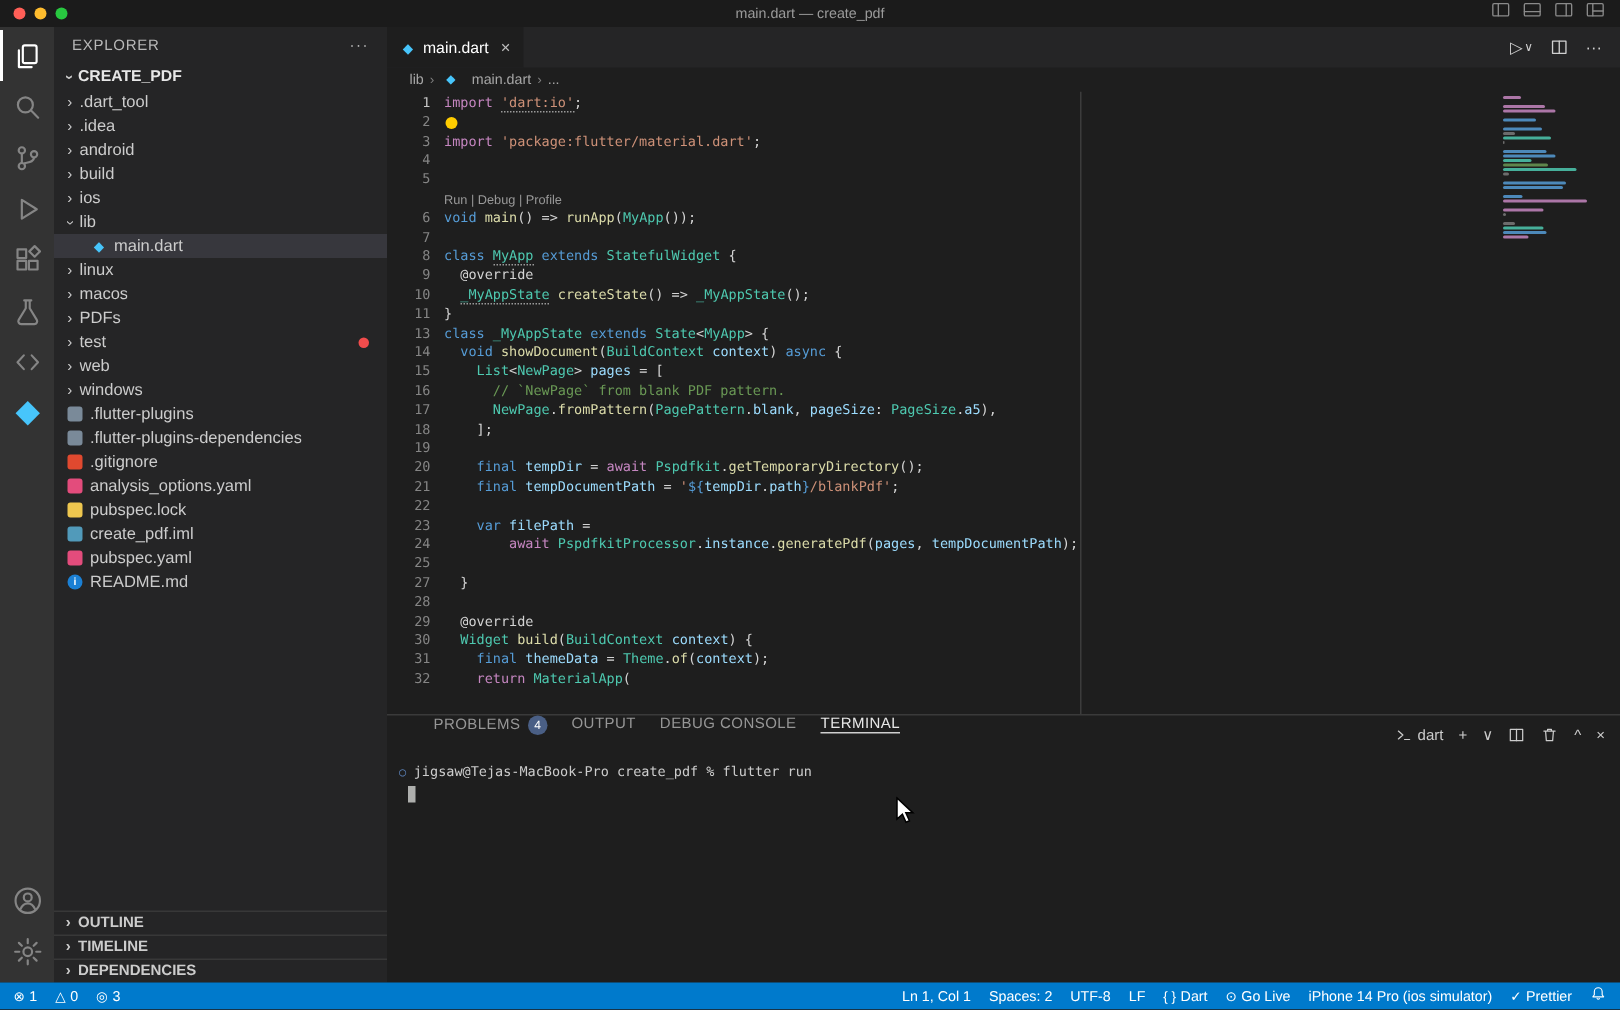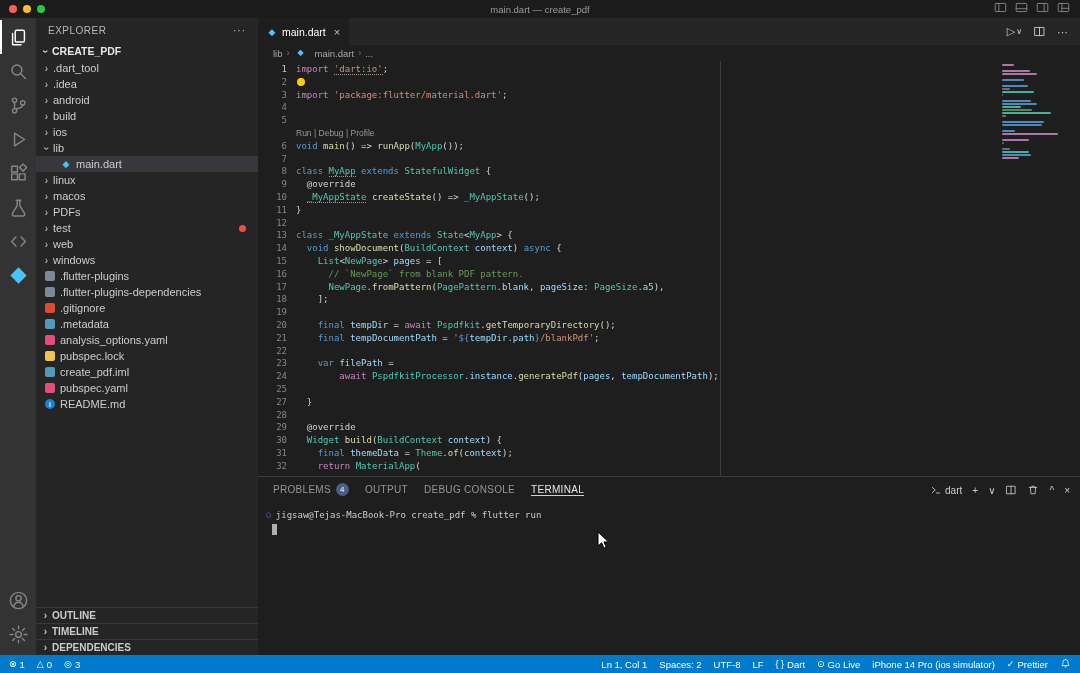--- a/index.html
+++ b/index.html
@@ -81,21 +81,21 @@
   .u{border-bottom:1px dotted #9a9a9a;}
   .codelens{color:#999999;font-size:8.5px;font-family:"Liberation Sans","DejaVu Sans",sans-serif;}
   .bulb{width:8px;height:8px;border-radius:50%;background:#ffcc00;display:inline-block;margin:2px 3px 0 1px;}
   .ruler{position:absolute;left:462px;top:0;bottom:0;width:1px;background:#3c3c3c;}
   .minimap{position:absolute;right:16px;top:3px;width:62px;}
   .mm-line{height:2px;margin-bottom:1px;border-radius:1px;opacity:.85;}
 
   
   .panel{height:179px;flex:none;border-top:1px solid #3a3a3a;display:flex;flex-direction:column;background:#1e1e1e;}
   .panel-header{height:26px;flex:none;display:flex;align-items:center;padding:0 10px 0 15px;}
-  .panel-tabs{display:flex;align-items:center;height:100%;}
+  .panel-tabs{display:flex;align-items:flex-start;height:100%;margin-left:16px;}
   .panel-tab{display:flex;align-items:center;gap:5px;margin-right:16px;font-size:10px;color:#969696;
     letter-spacing:.3px;cursor:pointer;border-bottom:1px solid transparent;}
   .panel-tab.active{color:#e7e7e7;border-bottom-color:#cfcfcf;}
   .badge{min-width:13px;height:13px;border-radius:7px;background:var(--badge-bg,#4a5f85);color:#fff;
     font-size:8px;display:flex;align-items:center;justify-content:center;padding:0 3px;}
   .panel-actions{margin-left:auto;display:flex;align-items:center;gap:10px;color:#cccccc;font-size:10px;}
   .panel-actions svg{width:12px;height:12px;}
   .pa{display:flex;align-items:center;gap:3px;cursor:pointer;}
   .terminal{flex:1;padding:5px 0 0 8px;font-family:"DejaVu Sans Mono","Liberation Mono",monospace;
     font-size:9px;color:#cccccc;position:relative;}
@@ -288,25 +288,20 @@
             <span class="fi fi-file"></span>
             <span class="tree-label">.flutter-plugins-dependencies</span>
           </div>
           <div class="tree-row" style="padding-left: 4px;">
             <span style="width: 3px; flex: 0 0 auto;"></span>
             <span class="fi fi-git"></span>
             <span class="tree-label">.gitignore</span>
           </div>
           <div class="tree-row" style="padding-left: 4px;">
             <span style="width: 3px; flex: 0 0 auto;"></span>
-            <span class="fi fi-file-blue"></span>
-            <span class="tree-label">.metadata</span>
-          </div>
-          <div class="tree-row" style="padding-left: 4px;">
-            <span style="width: 3px; flex: 0 0 auto;"></span>
             <span class="fi fi-yaml"></span>
             <span class="tree-label">analysis_options.yaml</span>
           </div>
           <div class="tree-row" style="padding-left: 4px;">
             <span style="width: 3px; flex: 0 0 auto;"></span>
             <span class="fi fi-lock"></span>
             <span class="tree-label">pubspec.lock</span>
           </div>
           <div class="tree-row" style="padding-left: 4px;">
             <span style="width: 3px; flex: 0 0 auto;"></span>
@@ -377,21 +372,20 @@
             <div class="code-line"><span class="gutter">3</span><span class="line-content"><span class="tk-ct">import</span><span class="tk-pl"> </span><span class="tk-st">'package:flutter/material.dart'</span><span class="tk-pl">;</span></span></div>
             <div class="code-line"><span class="gutter">4</span></div>
             <div class="code-line"><span class="gutter">5</span><span class="line-content"></span></div>
             <div class="code-line"><span class="gutter"></span><span class="line-content codelens">Run | Debug | Profile</span></div>
             <div class="code-line"><span class="gutter">6</span><span class="line-content"><span class="tk-kw">void</span><span class="tk-pl"> </span><span class="tk-fn">main</span><span class="tk-pl">() =&gt; </span><span class="tk-fn">runApp</span><span class="tk-pl">(</span><span class="tk-ty">MyApp</span><span class="tk-pl">());</span></span></div>
             <div class="code-line"><span class="gutter">7</span><span class="line-content"></span></div>
             <div class="code-line"><span class="gutter">8</span><span class="line-content"><span class="tk-kw">class</span><span class="tk-pl"> </span><span class="tk-ty u">MyApp</span><span class="tk-pl"> </span><span class="tk-kw">extends</span><span class="tk-pl"> </span><span class="tk-ty">StatefulWidget</span><span class="tk-pl"> {</span></span></div>
             <div class="code-line"><span class="gutter">9</span><span class="line-content"><span class="tk-pl">  @override</span></span></div>
             <div class="code-line"><span class="gutter">10</span><span class="line-content"><span class="tk-pl">  </span><span class="tk-ty u">_MyAppState</span><span class="tk-pl"> </span><span class="tk-fn">createState</span><span class="tk-pl">() =&gt; </span><span class="tk-ty">_MyAppState</span><span class="tk-pl">();</span></span></div>
             <div class="code-line"><span class="gutter">11</span><span class="line-content"><span class="tk-pl">}</span></span></div>
-            <div class="code-line"><span class="gutter">12</span><span class="line-content"></span></div>
             <div class="code-line"><span class="gutter">13</span><span class="line-content"><span class="tk-kw">class</span><span class="tk-pl"> </span><span class="tk-ty">_MyAppState</span><span class="tk-pl"> </span><span class="tk-kw">extends</span><span class="tk-pl"> </span><span class="tk-ty">State</span><span class="tk-pl">&lt;</span><span class="tk-ty">MyApp</span><span class="tk-pl">&gt; {</span></span></div>
             <div class="code-line"><span class="gutter">14</span><span class="line-content"><span class="tk-pl">  </span><span class="tk-kw">void</span><span class="tk-pl"> </span><span class="tk-fn">showDocument</span><span class="tk-pl">(</span><span class="tk-ty">BuildContext</span><span class="tk-pl"> </span><span class="tk-vr">context</span><span class="tk-pl">) </span><span class="tk-kw">async</span><span class="tk-pl"> {</span></span></div>
             <div class="code-line"><span class="gutter">15</span><span class="line-content"><span class="tk-pl">    </span><span class="tk-ty">List</span><span class="tk-pl">&lt;</span><span class="tk-ty">NewPage</span><span class="tk-pl">&gt; </span><span class="tk-vr">pages</span><span class="tk-pl"> = [</span></span></div>
             <div class="code-line"><span class="gutter">16</span><span class="line-content"><span class="tk-cm">      // `NewPage` from blank PDF pattern.</span></span></div>
             <div class="code-line"><span class="gutter">17</span><span class="line-content"><span class="tk-pl">      </span><span class="tk-ty">NewPage</span><span class="tk-pl">.</span><span class="tk-fn">fromPattern</span><span class="tk-pl">(</span><span class="tk-ty">PagePattern</span><span class="tk-pl">.</span><span class="tk-vr">blank</span><span class="tk-pl">, </span><span class="tk-vr">pageSize</span><span class="tk-pl">: </span><span class="tk-ty">PageSize</span><span class="tk-pl">.</span><span class="tk-vr">a5</span><span class="tk-pl">),</span></span></div>
             <div class="code-line"><span class="gutter">18</span><span class="line-content"><span class="tk-pl">    ];</span></span></div>
             <div class="code-line"><span class="gutter">19</span><span class="line-content"></span></div>
             <div class="code-line"><span class="gutter">20</span><span class="line-content"><span class="tk-pl">    </span><span class="tk-kw">final</span><span class="tk-pl"> </span><span class="tk-vr">tempDir</span><span class="tk-pl"> = </span><span class="tk-ct">await</span><span class="tk-pl"> </span><span class="tk-ty">Pspdfkit</span><span class="tk-pl">.</span><span class="tk-fn">getTemporaryDirectory</span><span class="tk-pl">();</span></span></div>
             <div class="code-line"><span class="gutter">21</span><span class="line-content"><span class="tk-pl">    </span><span class="tk-kw">final</span><span class="tk-pl"> </span><span class="tk-vr">tempDocumentPath</span><span class="tk-pl"> = </span><span class="tk-st">'</span><span class="tk-ib">${</span><span class="tk-vr">tempDir</span><span class="tk-pl">.</span><span class="tk-vr">path</span><span class="tk-ib">}</span><span class="tk-st">/blankPdf'</span><span class="tk-pl">;</span></span></div>
             <div class="code-line"><span class="gutter">22</span><span class="line-content"></span></div>

